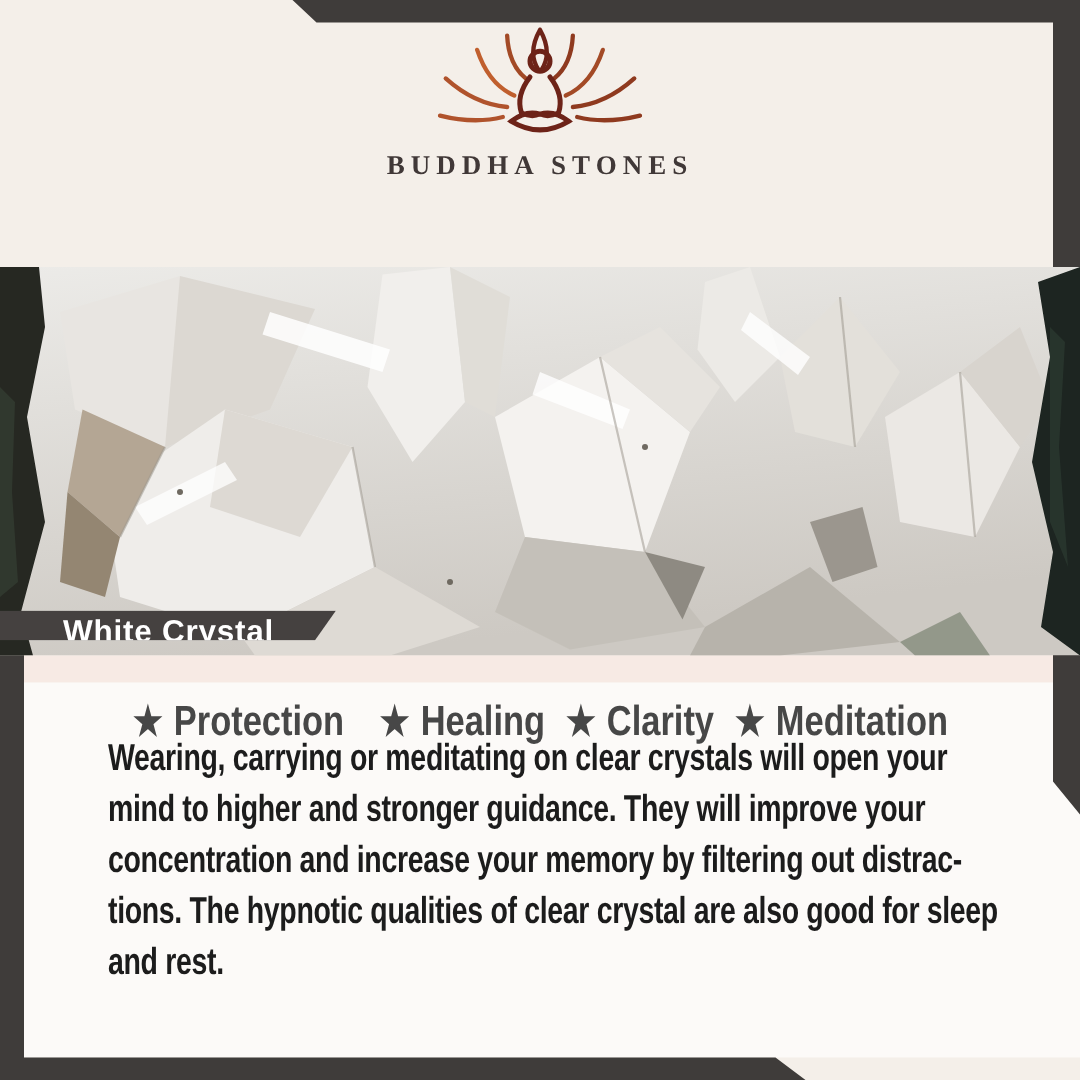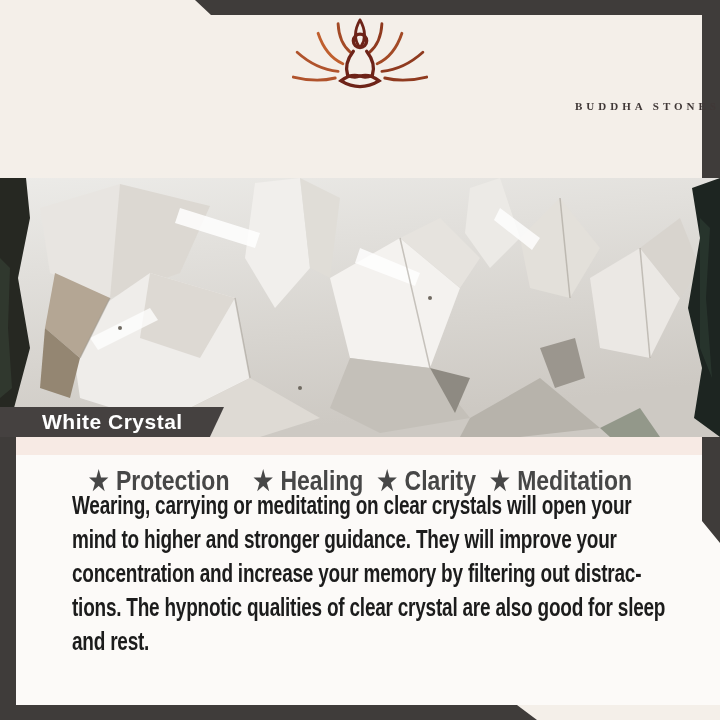--- a/index.html
+++ b/index.html
@@ -30,27 +30,27 @@
     background:#fcfaf8; z-index:1;
   }
   .frame-svg { position:absolute; left:0; top:0; z-index:2; }
   .photo-svg { position:absolute; left:0; top:178px; z-index:3; }
   
   .logo-wrap {
     position:absolute; left:0; top:18px; width:720px; height:80px;
     display:flex; justify-content:center; z-index:5;
   }
   .brand-name {
-    position:absolute; left:0; top:100px; width:720px; text-align:right;
-    font-family:"Liberation Serif", serif; font-size:11px; font-weight:700;
+    position:absolute; left:0; top:100px; width:720px; text-align:center;
+    font-family:"Liberation Serif", serif; font-size:18px; font-weight:700;
     letter-spacing:4px; color:#403837; z-index:5;
   }
   
   .photo-label {
-    position:absolute; left:0; top:407px; width:224px; height:30px;
+    position:absolute; left:0; top:407px; width:224px; height:20px;
     background:#454140; z-index:4;
     clip-path:polygon(0 0, 100% 0, 93.7% 100%, 0 100%);
     color:#ffffff; font-size:21px; font-weight:700; letter-spacing:0.5px;
     line-height:30px; padding-left:42px;
   }
   
   .features-row {
     position:absolute; left:0; top:461px; width:720px; height:40px;
     display:flex; align-items:center; justify-content:center; z-index:5;
   }

